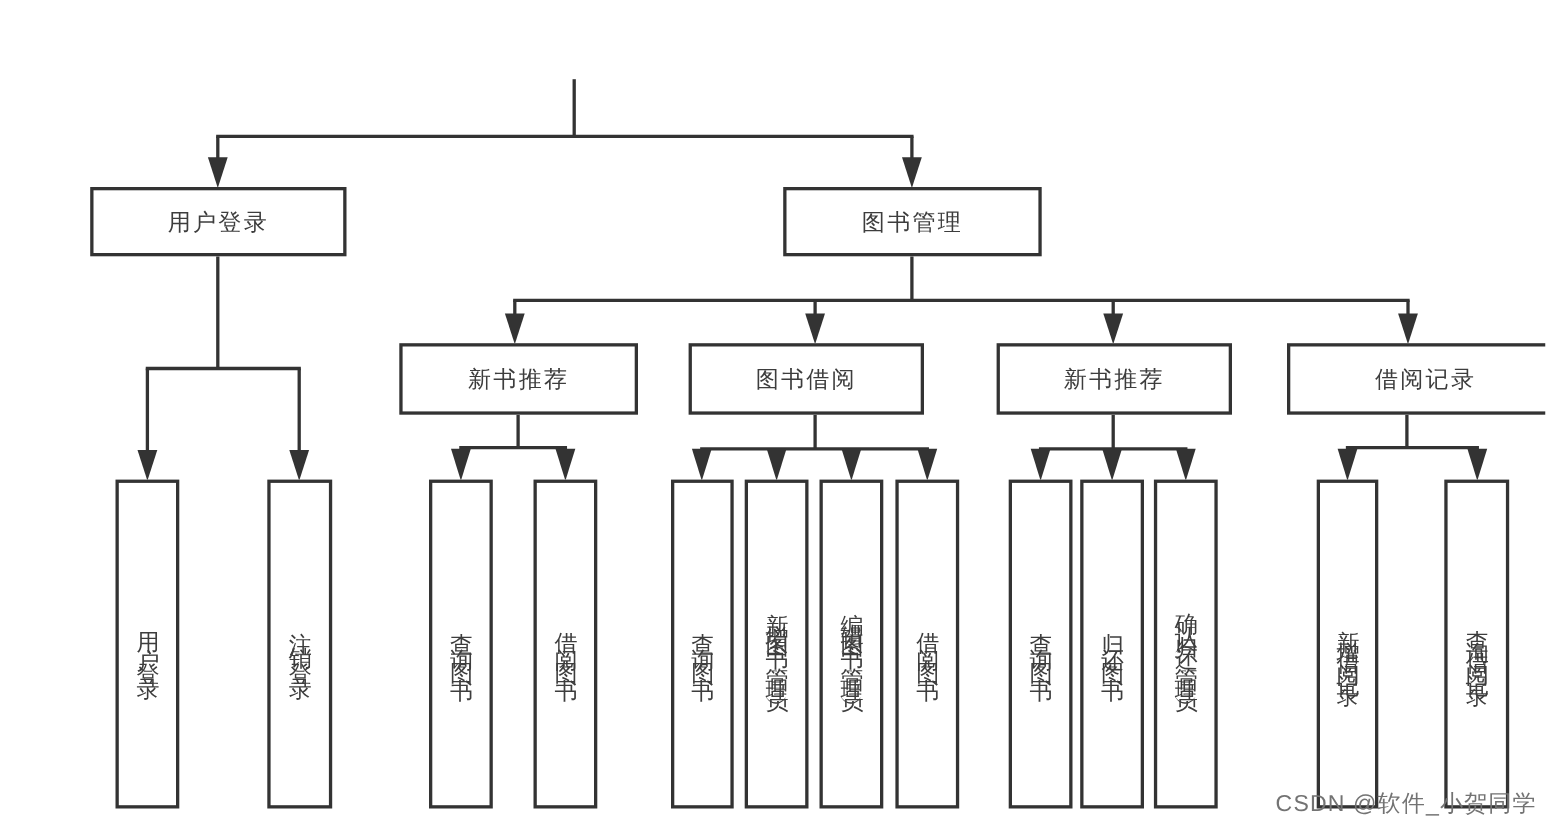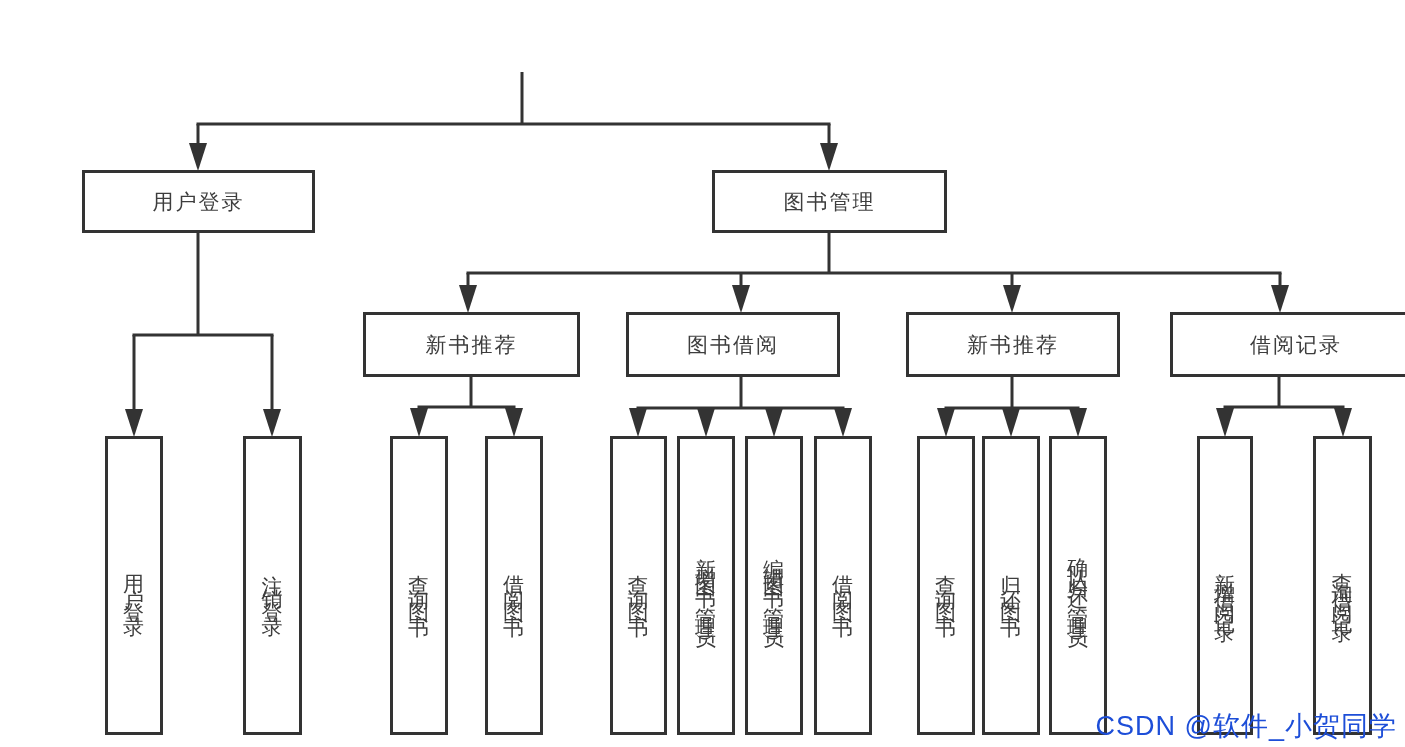--- a/index.html
+++ b/index.html
@@ -40,22 +40,22 @@
     letter-spacing: 14px;
     line-height: 1;
     color: #3d3d3d;
     white-space: nowrap;
   }
   .vtext.long { letter-spacing: 10px; }
   .watermark {
     position: absolute;
     right: 8px;
     bottom: 3px;
-    font-size: 27px;
-    color: #1d4ed8;
+    font-size: 21px;
+    color: #737373;
     letter-spacing: 1px;
     z-index: 5;
     white-space: nowrap;
   }
 </style>
 </head>
 <body>
 
 <div class="canvas">
 

